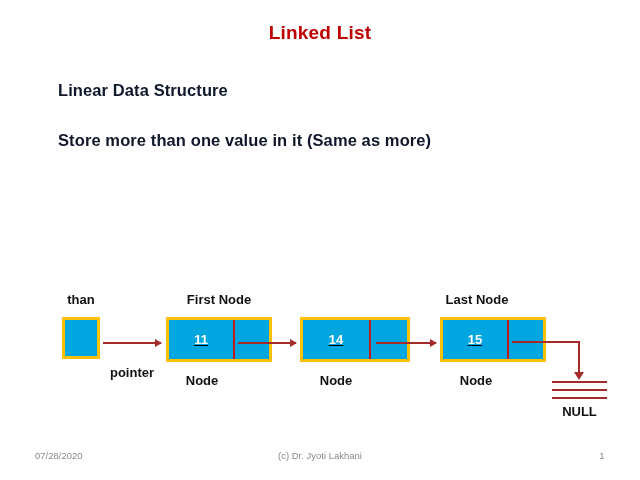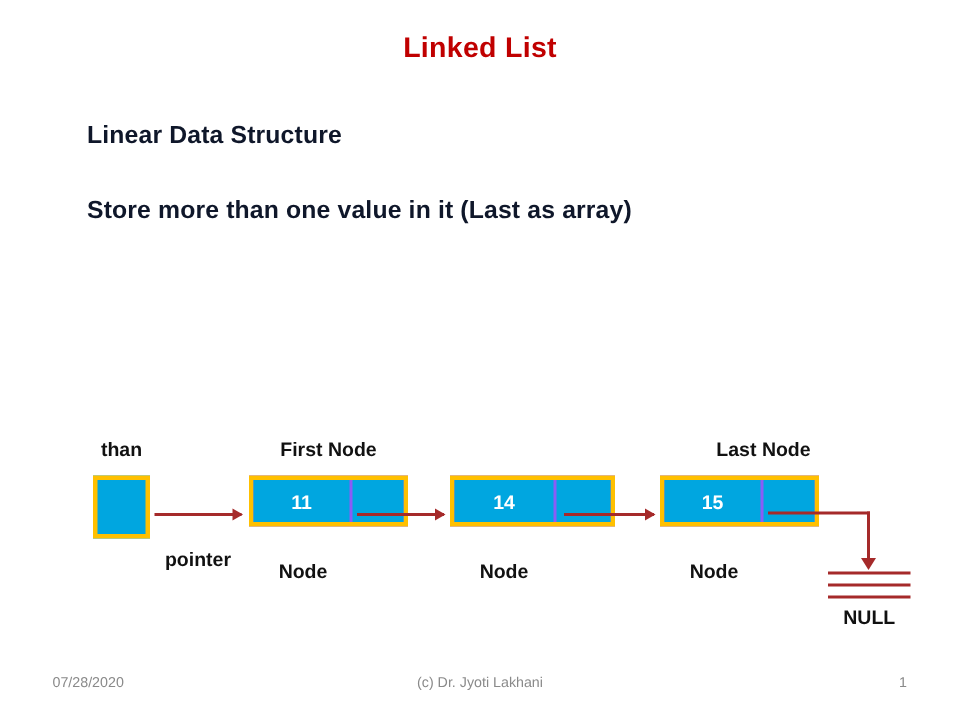--- a/index.html
+++ b/index.html
@@ -78,25 +78,26 @@
     height: 42px;
     background: #00A6E0;
     border: 3px solid #FFC000;
     box-sizing: border-box;
   }
 
   
   .node {
     position: absolute;
     top: 317px;
-    height: 34px;
+    height: 45px;
     border: 3px solid #FFC000;
     box-sizing: border-box;
     display: flex;
-    background: #8b5cf6;
+    background: #b91c1c;
+    text-decoration: underline;
   }
   .node .data-cell {
     background: #00A6E0;
     display: flex;
     align-items: center;
     justify-content: center;
     color: #ffffff;
     font-size: 13px;
     font-weight: bold;
     box-sizing: border-box;
@@ -192,29 +193,29 @@
 </style>
 </head>
 <body>
 
 <div id="slide">
 
   <div class="slide-title">Linked List</div>
 
   <div class="body-line body-line-1">Linear Data Structure</div>
 
-  <div class="body-line body-line-2">Store more than one value in it (Last as array)</div>
+  <div class="body-line body-line-2">Store more than one value in it (Same as more)</div>
 
   <div id="diagram">
 
     <div class="top-label" style="left:62px; top:292px; width:38px;">than</div>
 
     <div class="top-label" style="left:166px; top:292px; width:106px;">First Node</div>
 
-    <div class="top-label" style="left:456px; top:292px; width:106px;">Last Node</div>
+    <div class="top-label" style="left:424px; top:292px; width:106px;">Last Node</div>
 
     <div class="start-box"></div>
 
     <div class="arrow arrow-start"></div>
 
     <div class="bottom-label" style="left:95px; top:365px; width:74px;">pointer</div>
 
     <div class="node node-1">
       <div class="data-cell">11</div>
       <div class="ptr-cell"></div>

